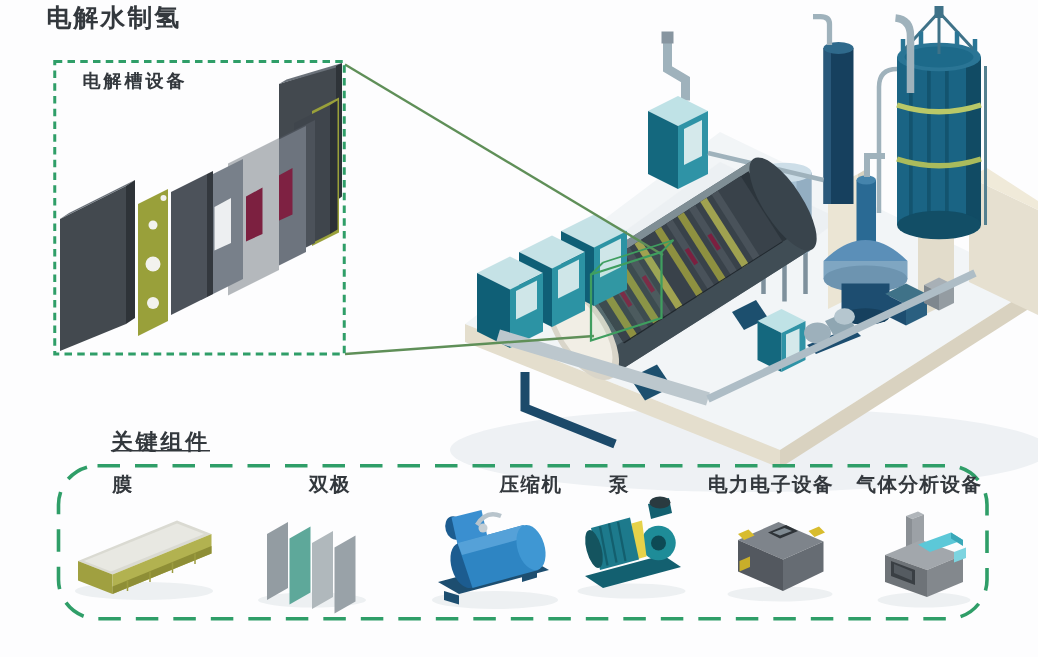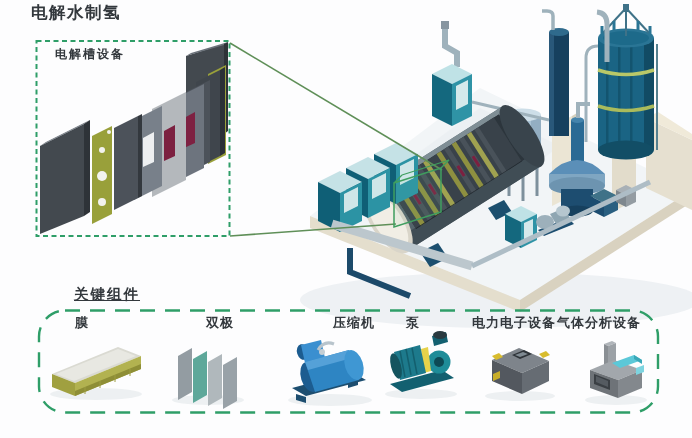--- a/index.html
+++ b/index.html
@@ -315,15 +315,15 @@
     <div>电解水制氢</div>
   </div>
 
   <div class="lbl components-title">关键组件</div>
 
   <div class="lbl comp-label" style="left:82px;">膜</div>
   <div class="lbl comp-label" style="left:193px;margin-left:27px;">双极</div>
   <div class="lbl comp-label" style="left:318px;margin-left:36px;">压缩机</div>
   <div class="lbl comp-label" style="left:413px;">泵</div>
   <div class="lbl comp-label" style="left:514px;font-family:Liberation Serif, serif;">电力电子设备</div>
-  <div class="lbl comp-label" style="left:599px;">气体分析设备</div>
+  <div class="lbl comp-label" style="left:613px;">气体分析设备</div>
 
 </div>
 
 </body></html>

